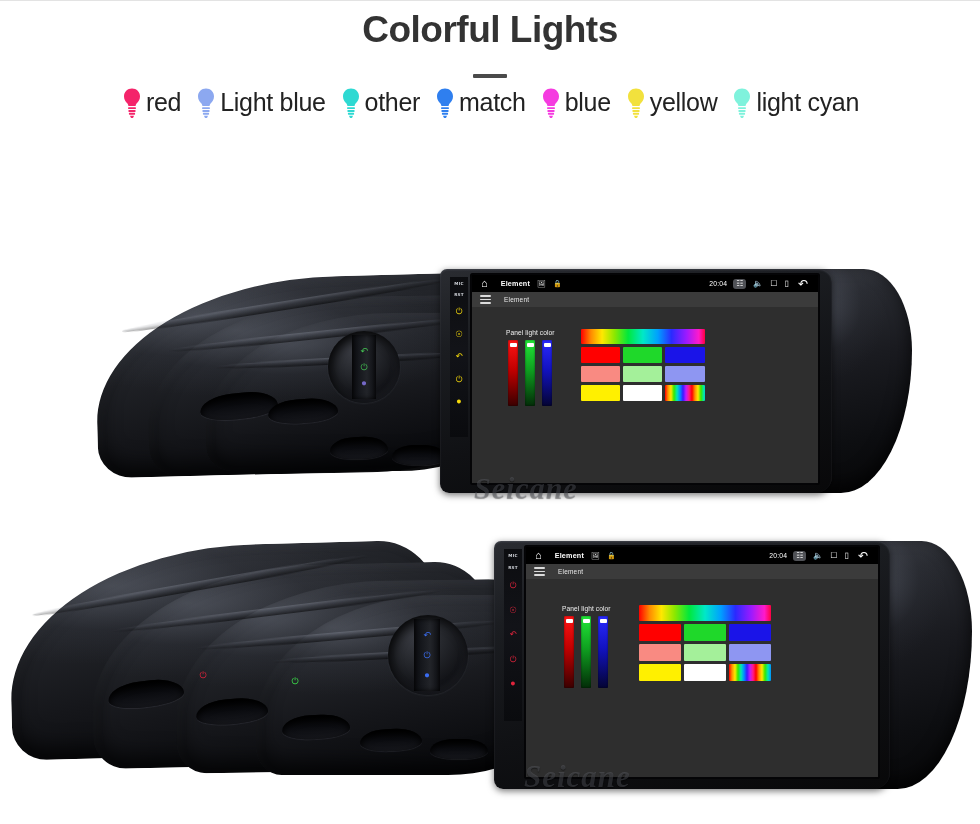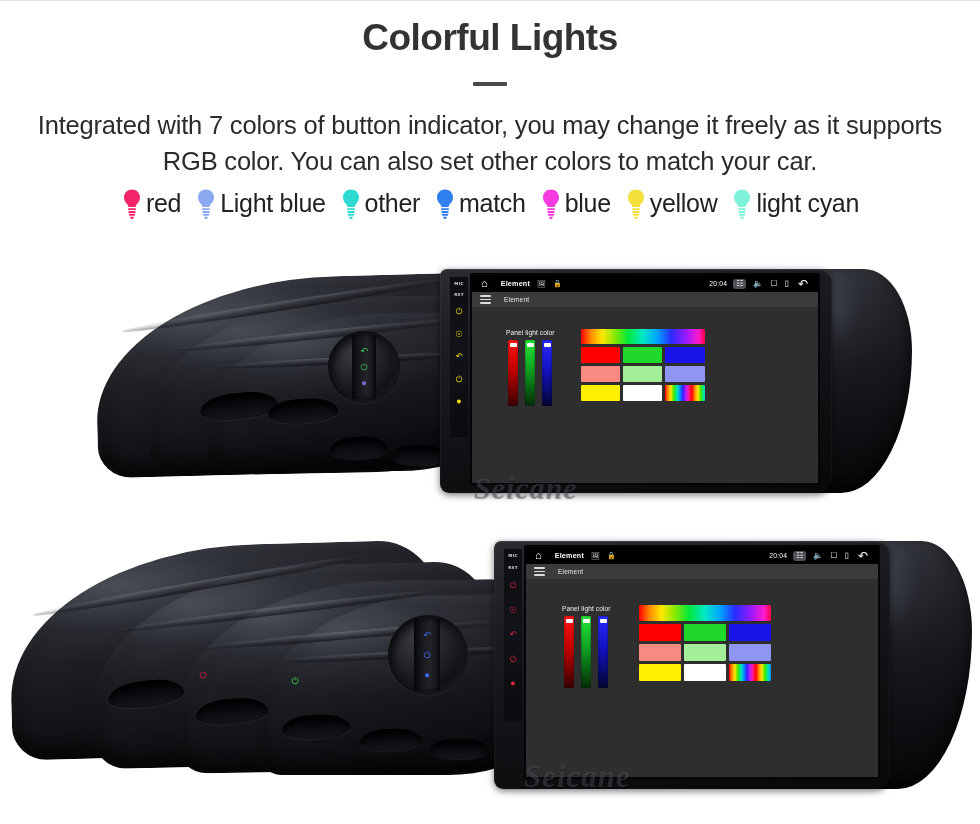--- a/index.html
+++ b/index.html
@@ -14,21 +14,21 @@
 
   #page {
     position: relative;
     width: 980px;
     height: 824px;
     background: #ffffff;
     border-top: 1px solid #e3e3e3;
   }
 
   
-  .header { padding-top: 16px; text-align: center; }
+  .header { padding-top: 8px; text-align: center; }
 
   .page-title {
     font-size: 37px;
     font-weight: bold;
     color: #333333;
     letter-spacing: -0.5px;
     line-height: 1.15;
   }
 
   .title-divider {
@@ -251,21 +251,20 @@
   }
 </style>
 </head>
 <body>
 
 <div id="page">
 
   <div class="header">
     <div class="page-title">Colorful Lights</div>
     <div class="title-divider"></div>
-    <div class="subtitle">Integrated with 7 colors of button indicator, you may change it freely as it supports RGB color. You can also set other colors to match your car.</div>
 
     <div class="legend">
 
     <div class="legend-item">
           <span>
             <svg class="bulb" viewBox="0 0 22 32">
               <path d="M11 1.5c-4.6 0-8 3.5-8 8 0 3.2 1.8 5.1 3 6.6 .9 1.1 1.3 1.8 1.4 2.9h7.2c.1-1.1 .5-1.8 1.4-2.9 1.2-1.5 3-3.4 3-6.6 0-4.5-3.4-8-8-8z" fill="#F4246A"></path>
               <rect x="7.1" y="20.2" width="7.8" height="1.9" rx=".6" fill="#F4246A"></rect>
               <rect x="7.4" y="23" width="7.2" height="1.9" rx=".6" fill="#F4246A"></rect>
               <rect x="7.9" y="25.8" width="6.2" height="1.9" rx=".6" fill="#F4246A"></rect>

